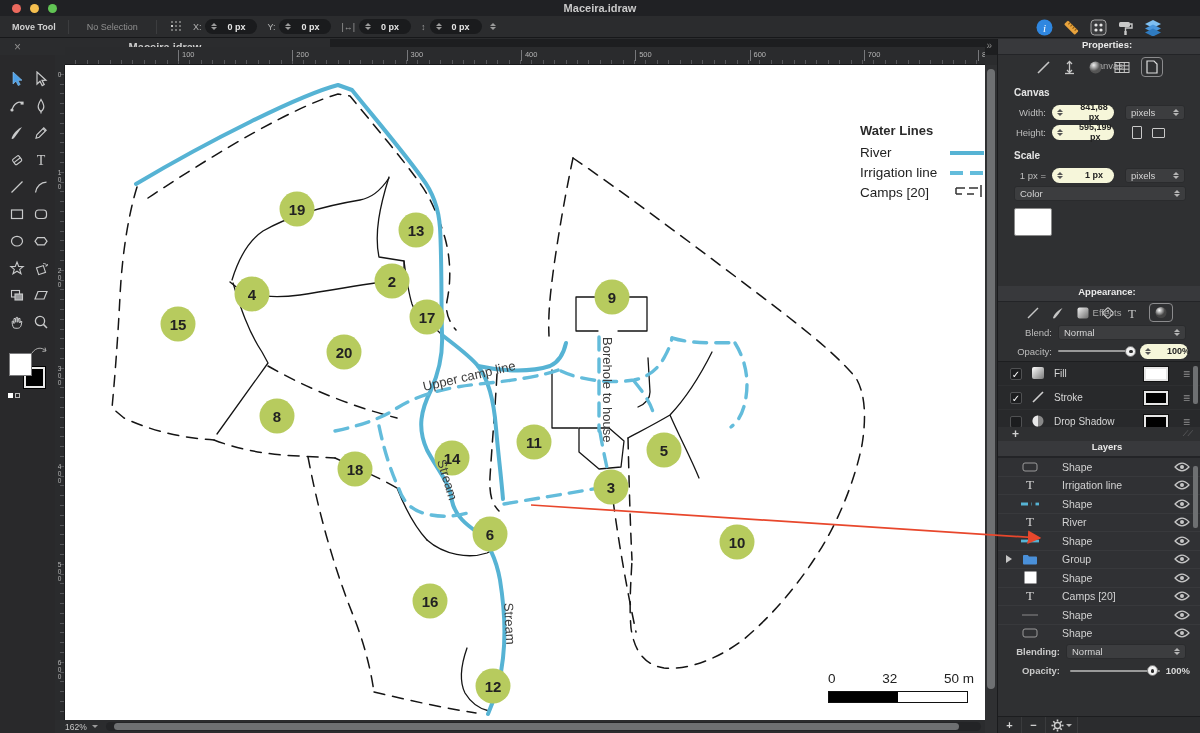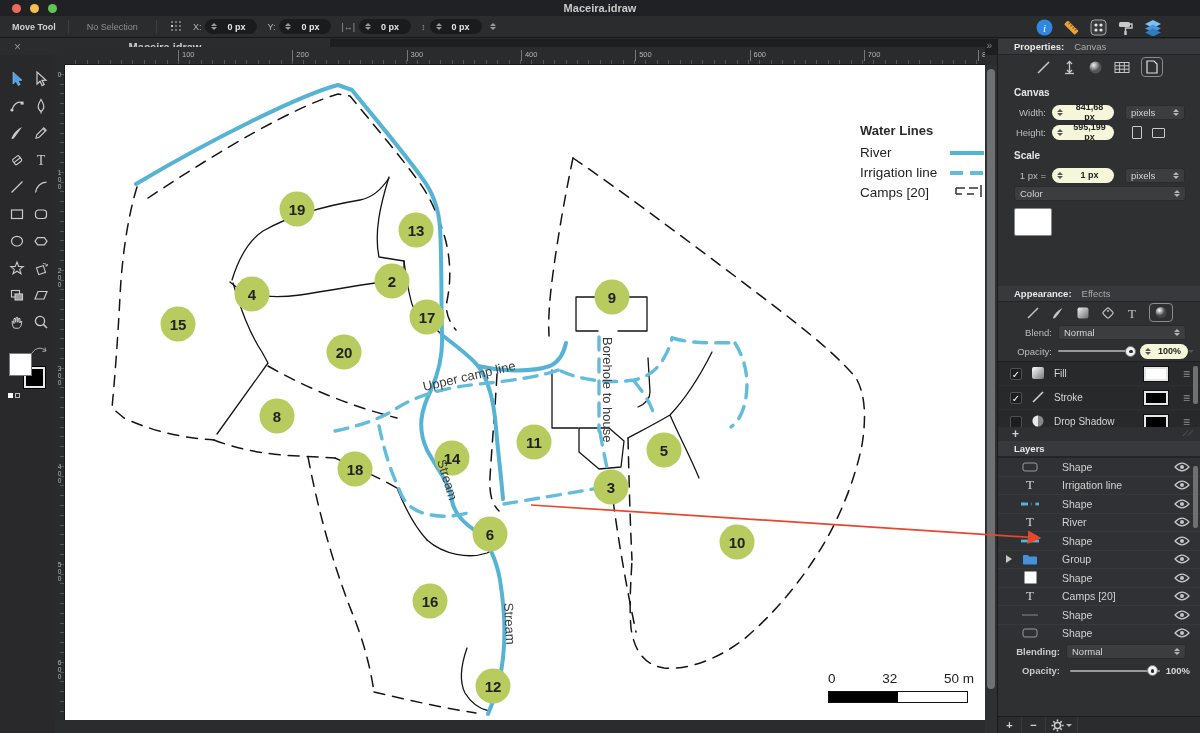--- a/index.html
+++ b/index.html
@@ -83,28 +83,28 @@
   .vscroll { position:absolute; left:985px; top:65px; width:12px; height:668px; background:#2f3032; }
   .vscroll .thumb { position:absolute; left:2px; top:4px; width:8px; height:620px; background:#6e7072; border-radius:4px; }
   .statusbar { position:absolute; left:55px; top:720px; width:930px; height:13px; background:#2b2c2e; display:flex; align-items:center; }
   .zoom-ctl { display:flex; align-items:center; gap:5px; padding:0 8px 0 10px; font-size:8.5px; color:#c9c9c9; }
   .hscroll { position:relative; flex:1; height:9px; background:#232426; border-radius:5px; margin-right:4px; }
   .hscroll .thumb { position:absolute; left:8px; top:1px; height:7px; width:845px; background:#6e7072; border-radius:4px; }
 
   
   .panel { position:absolute; left:997px; top:39px; width:203px; height:694px; background:#2f3032;
     border-left:1px solid #1a1b1d; color:#c9c9c9; font-size:9.5px; }
-  .p-header { height:16px; background:#38393c; border-bottom:1px solid #232427; display:flex; align-items:center; padding-left:16px; gap:10px; }
+  .p-header { height:16px; background:#38393c; border-bottom:1px solid #232427; display:flex; align-items:center; padding-left:16px; gap:10px;flex-direction:column; }
   .p-header b { color:#e9e9e9; font-size:9.5px; } .p-header span { color:#a9a9a9; }
   .icon-strip { height:24px; display:flex; align-items:center; justify-content:center; gap:11px; }
   .strip-sel { border:1px solid #8b8b8d; border-radius:4px; padding:2px 4px; display:flex; align-items:center; }
   .sec-title { font-weight:bold; color:#e4e4e4; font-size:10px; padding:8px 0 4px 16px; }
   .prow { display:flex; align-items:center; padding-left:16px; height:20px; gap:6px; }
   .plabel { width:32px; text-align:right; color:#bdbdbd; }
-  .yfield { height:15px; width:62px; background:#f6f6da; border-radius:8px; display:flex; align-items:center; padding:0 5px; gap:7px; }
+  .yfield { height:15px; width:62px; background:#f6f6da; border-radius:8px; display:flex; align-items:center; padding:0 5px; gap:16px; }
   .yfield .val { flex:1; text-align:center; font-weight:bold; color:#222; font-size:9px; }
   .yfield .tri-u { border-bottom-color:#555; } .yfield .tri-d { border-top-color:#555; }
   .dd { height:15px; background:#3c3d3f; border-radius:3px; display:flex; align-items:center;
     justify-content:space-between; padding:0 5px; color:#d6d6d6; border:1px solid #2a2b2d; }
   .dd-unit { width:60px; margin-left:5px; }
   .dd-wide { flex:1; margin-right:14px; }
   .page-icons { display:flex; gap:10px; margin-left:12px; }
   .pg-p { width:10px; height:13px; border:1.2px solid #c9c9c9; border-radius:1px; }
   .pg-l { width:13px; height:10px; border:1.2px solid #c9c9c9; border-radius:1px; margin-top:2px; }
   .bg-swatch { margin:6px 0 0 16px; width:38px; height:28px; background:#fff; border:1px solid #8a8a8a; border-radius:2px; }
@@ -564,20 +564,29 @@
       <div class="sb-bar">
         <span class="half black"></span>
           <span class="half"></span>
       </div>
     </div>
   </div>
 
   <div class="vscroll">
       <div class="thumb"></div>
     </div>
+  <div class="statusbar">
+    <span class="zoom-ctl">
+      <span>162%</span>
+      <i class="tri-d"></i>
+    </span>
+    <div class="hscroll">
+        <div class="thumb"></div>
+      </div>
+  </div>
 
   <div class="panel">
 
     <div class="p-header">
       <b>Properties:</b>
       <span>Canvas</span>
     </div>
     <div class="icon-strip">
       <svg width="15" height="15">
           <line x1="2" y1="13" x2="13" y2="2" stroke="#c6c6c6" stroke-width="1.6"></line>

